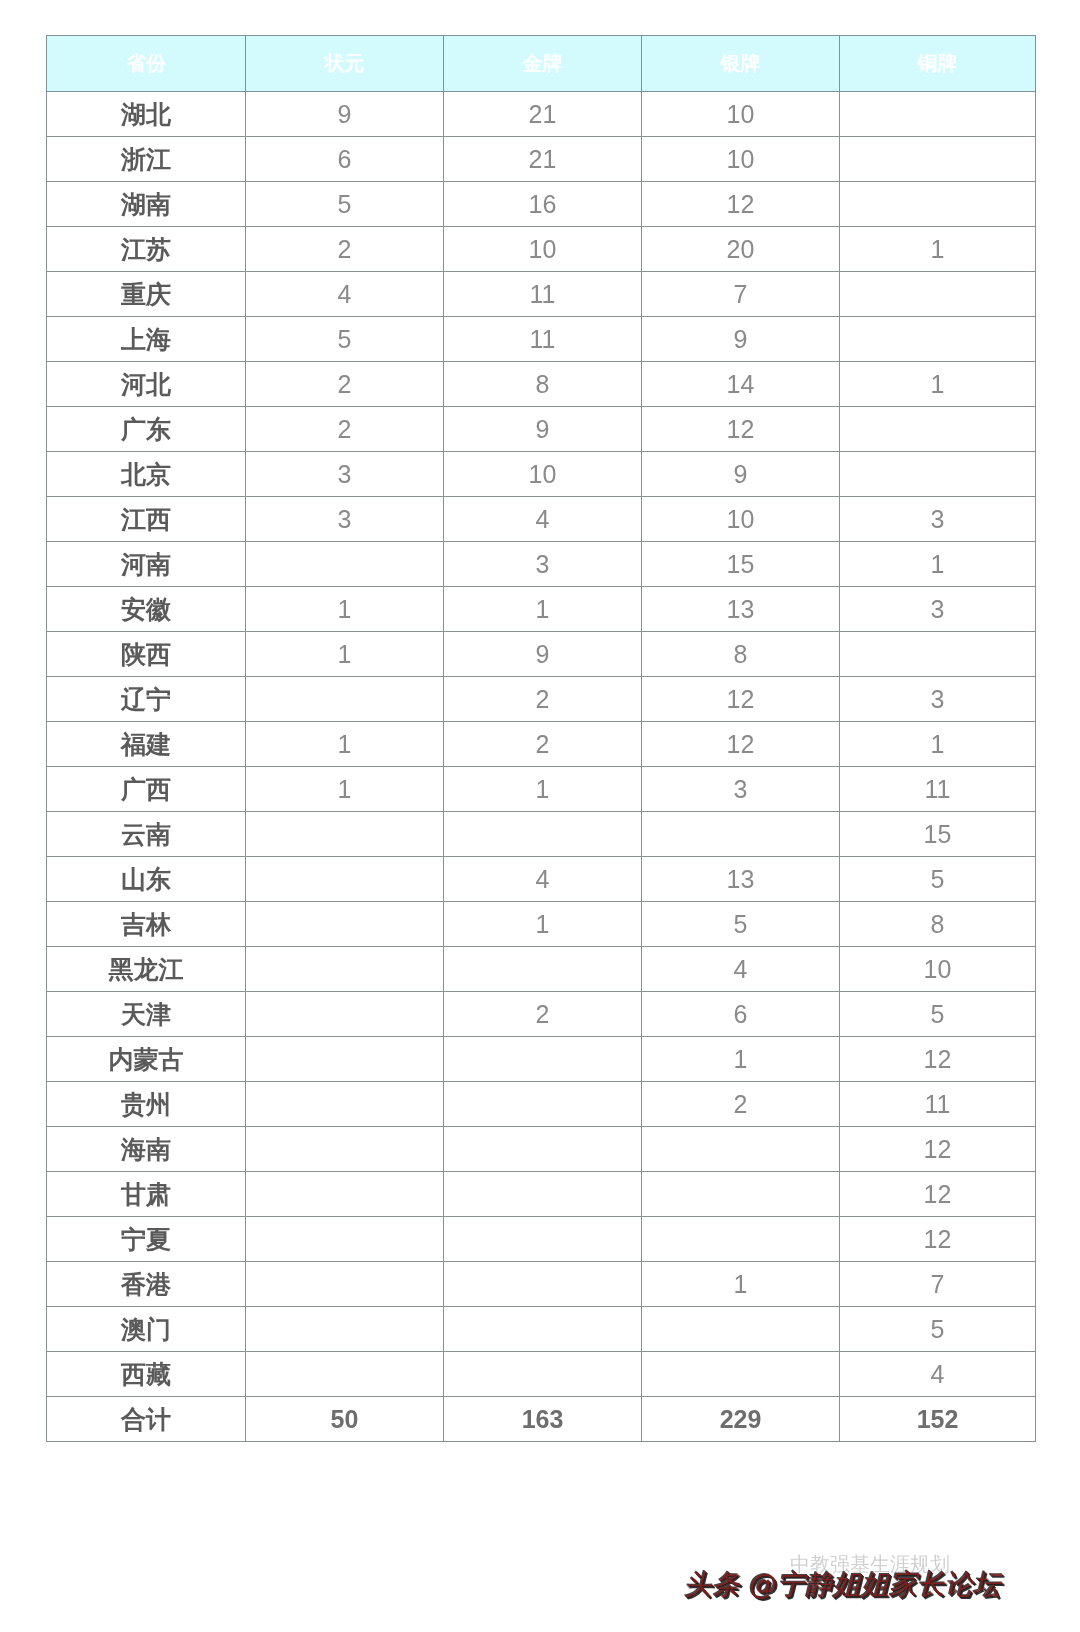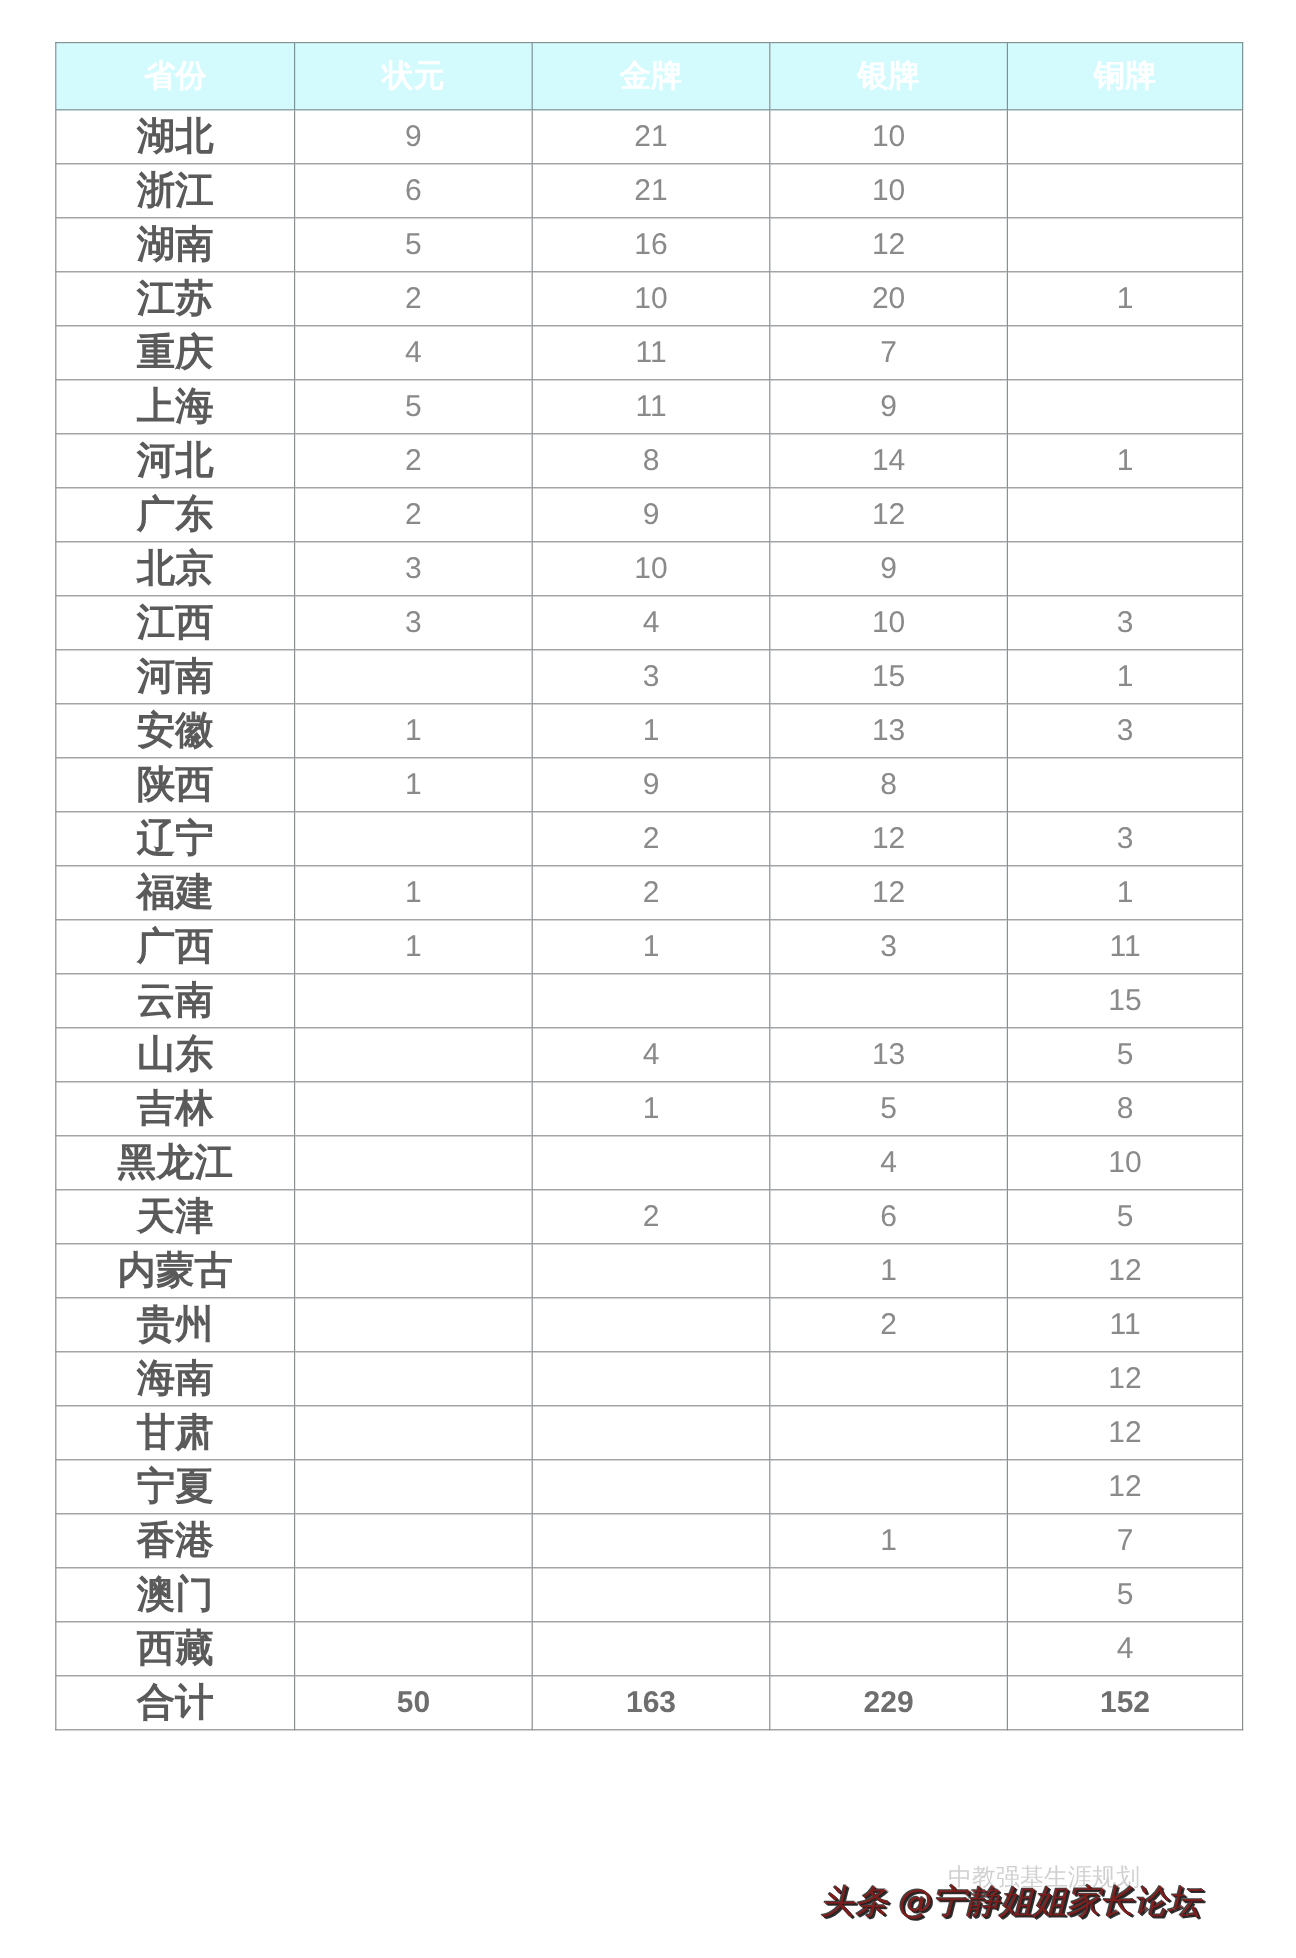--- a/index.html
+++ b/index.html
@@ -35,35 +35,35 @@
       text-align: center;
       vertical-align: middle;
       padding: 0;
     }
     thead th {
       background: #d3fbfd;
       height: 55px;
       color: #ffffff;
       font-family: "DejaVu Sans", sans-serif;
       font-weight: bold;
-      font-size: 26px;
+      font-size: 20px;
       border-color: #7f9396;
     }
     tbody td {
       height: 44px;
       font-size: 25px;
       color: #8a8a8a;
       font-family: "Liberation Sans", sans-serif;
       font-weight: normal;
       letter-spacing: 0px;
     }
     tbody td.province {
       color: #5a5a5a;
       font-family: "DejaVu Sans", sans-serif;
-      font-size: 32px;
+      font-size: 25px;
       font-weight: bold;
     }
     tbody tr.total td {
       color: #6e6e6e;
       font-weight: bold;
       font-family: "Liberation Sans", sans-serif;
       margin-top: 30px;
     }
     tbody tr.total td.province {
       font-family: "DejaVu Sans", sans-serif;

